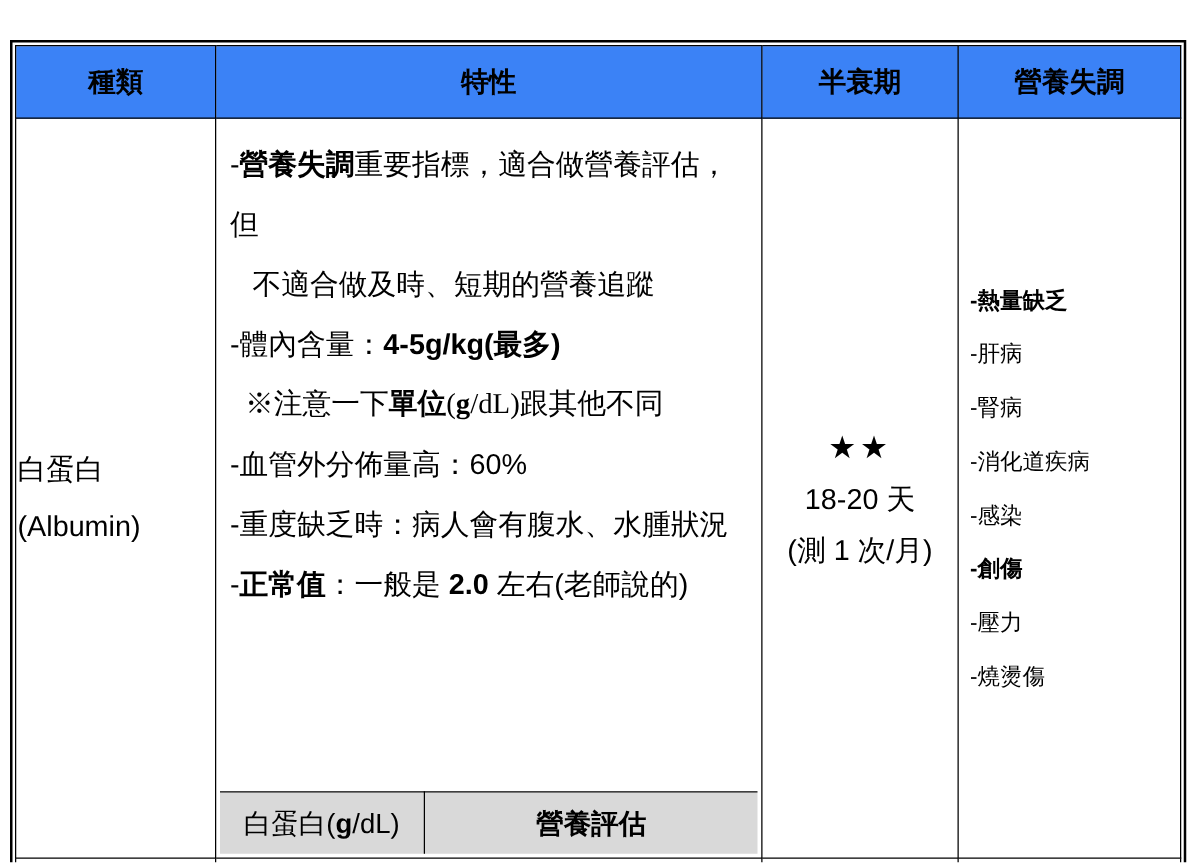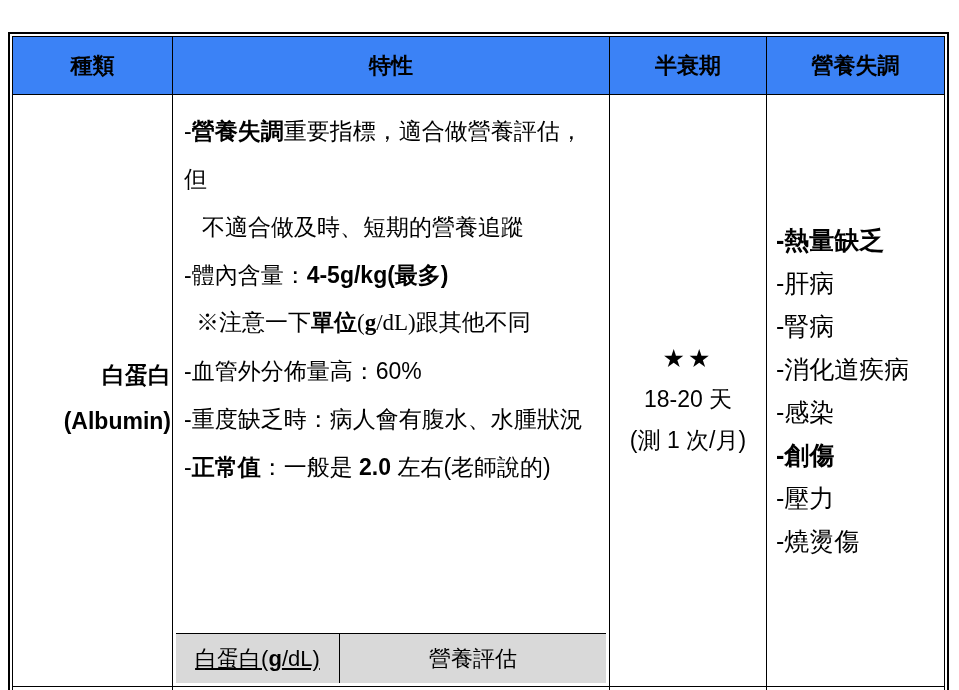--- a/index.html
+++ b/index.html
@@ -26,54 +26,54 @@
   table.main{
     border-collapse:collapse;table-layout:fixed;width:100%;
   }
   table.main>tbody>tr>td{border:1px solid #000;}
   tr.hdr>td{
     background:#3b82f6;
     font-weight:bold;text-align:center;
     font-size:22px;height:55px;
   }
   td.kind-cell{
-    text-align:right;vertical-align:middle;
-    font-weight:bold;font-size:23px;line-height:46px;
+    text-align:left;vertical-align:middle;
+    font-weight:normal;font-size:23px;line-height:46px;
     padding-top:16px;
   }
   td.traits-cell{padding:3px;vertical-align:top;height:585px;margin-top:40px;}
   .traits-inner{display:flex;flex-direction:column;height:585px;}
   .traits-text{
     padding:9px 4px 0 8px;
     font-size:23px;line-height:48px;
   }
   .traits-text .ind{padding-left:18px;}
   .traits-text .ind2{padding-left:12px;font-family:Liberation Serif, serif;}
   table.scale{
     border-collapse:collapse;width:100%;table-layout:fixed;
     margin-top:auto;
   }
   table.scale td{
     border:1px solid #000;
     text-align:center;font-size:22px;height:47px;
   }
-  table.scale td:first-child{border-left:none;text-decoration:underline;}
-  table.scale td:last-child{border-right:none;}
+  table.scale td:first-child{border-left:none;}
+  table.scale td:last-child{border-right:none;font-weight:bold;}
   table.scale tr:last-child td{border-bottom:none;}
   table.scale tr.shdr td{background:#d9d9d9;}
   table.scale tr.normal-row td{font-weight:bold;}
   td.hl-cell{
     text-align:center;vertical-align:middle;
     font-size:23px;line-height:41px;padding-top:18px;
   }
   .hl-stars{font-size:25px;letter-spacing:3px;}
   td.factors-cell{
     vertical-align:middle;
     padding-left:9px;
-    font-size:25px;line-height:43px;
+    font-size:18px;line-height:43px;
   }
   tr.partial>td{height:60px;background:#fff;}
 </style>
 </head>
 <body>
 
 <div class="page">
 
 
   <div class="frame">

